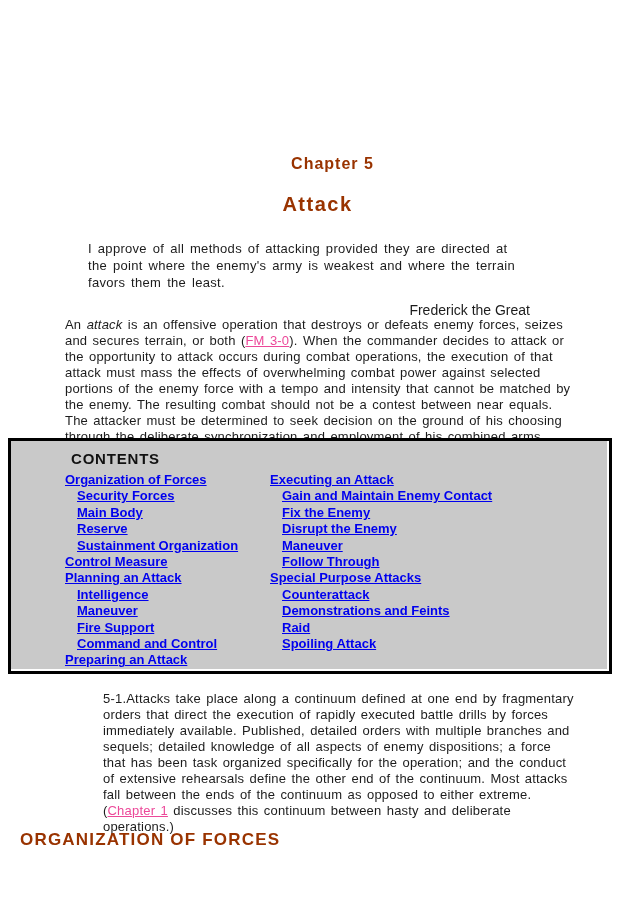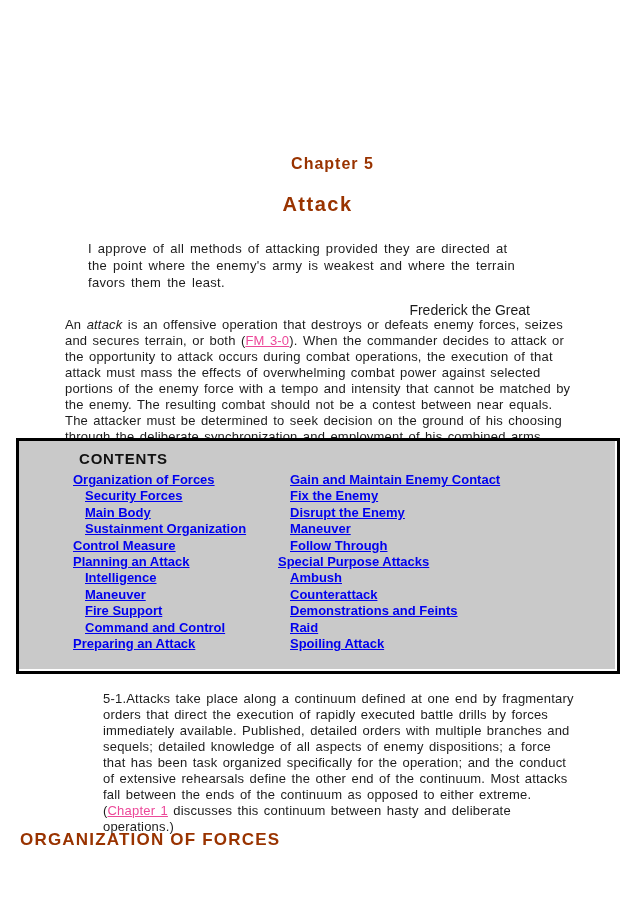--- a/index.html
+++ b/index.html
@@ -38,21 +38,21 @@
   .intro {
     position: absolute; top: 317px; left: 65px; width: 510px;
     font-size: 13px; line-height: 16px;
     letter-spacing: 0.2px; word-spacing: 1.5px;
   }
   .term { font-style: italic; }
   .inline-link {
     color: #ec4899; text-decoration: underline; cursor: pointer;
   }
   .contents-box {
-    position: absolute; top: 438px; left: 16px;
+    position: absolute; top: 438px; left: 8px;
     width: 604px; height: 236px;
     box-sizing: border-box;
     background: #c9c9c9;
     border: 3px solid #000000;
     box-shadow: inset 0 -2px 0 0 #ffffff, inset -2px 0 0 0 #ffffff;
   }
   .contents-heading {
     margin: 9px 0 5px 60px;
     font-size: 15px; font-weight: 700; letter-spacing: 0.8px;
     color: #111111;
@@ -95,38 +95,39 @@
   <div class="intro"><span>An </span><span class="term">attack</span><span> is an offensive operation that destroys or defeats enemy forces, seizes and secures terrain, or both (</span><a class="inline-link">FM 3-0</a><span>). When the commander decides to attack or the opportunity to attack occurs during combat operations, the execution of that attack must mass the effects of overwhelming combat power against selected portions of the enemy force with a tempo and intensity that cannot be matched by the enemy. The resulting combat should not be a contest between near equals. The attacker must be determined to seek decision on the ground of his choosing through the deliberate synchronization and employment of his combined arms team.</span></div>
 
   <div class="contents-box">
     <div class="contents-heading">CONTENTS</div>
     <div class="contents-cols">
       <div class="col-left">
 
       <a class="toc-item">Organization of Forces</a>
           <a class="toc-item sub">Security Forces</a>
           <a class="toc-item sub">Main Body</a>
+          <a class="toc-item sub">Reserve</a>
           <a class="toc-item sub">Sustainment Organization</a>
           <a class="toc-item">Control Measure</a>
           <a class="toc-item">Planning an Attack</a>
           <a class="toc-item sub">Intelligence</a>
           <a class="toc-item sub">Maneuver</a>
           <a class="toc-item sub">Fire Support</a>
           <a class="toc-item sub">Command and Control</a>
           <a class="toc-item">Preparing an Attack</a>
         </div>
       <div class="col-right">
 
+      <a class="toc-item">Executing an Attack</a>
           <a class="toc-item sub">Gain and Maintain Enemy Contact</a>
           <a class="toc-item sub">Fix the Enemy</a>
           <a class="toc-item sub">Disrupt the Enemy</a>
           <a class="toc-item sub">Maneuver</a>
           <a class="toc-item sub">Follow Through</a>
           <a class="toc-item">Special Purpose Attacks</a>
-          <a class="toc-item sub">Ambush</a>
           <a class="toc-item sub">Counterattack</a>
           <a class="toc-item sub">Demonstrations and Feints</a>
           <a class="toc-item sub">Raid</a>
           <a class="toc-item sub">Spoiling Attack</a>
         </div>
     </div>
   </div>
 
   <div class="para51"><span class="para-number">5-1.</span><span>Attacks take place along a continuum defined at one end by fragmentary orders that direct the execution of rapidly executed battle drills by forces immediately available. Published, detailed orders with multiple branches and sequels; detailed knowledge of all aspects of enemy dispositions; a force that has been task organized specifically for the operation; and the conduct of extensive rehearsals define the other end of the continuum. Most attacks fall between the ends of the continuum as opposed to either extreme. (</span><a class="inline-link">Chapter 1</a><span> discusses this continuum between hasty and deliberate operations.)</span></div>
 

